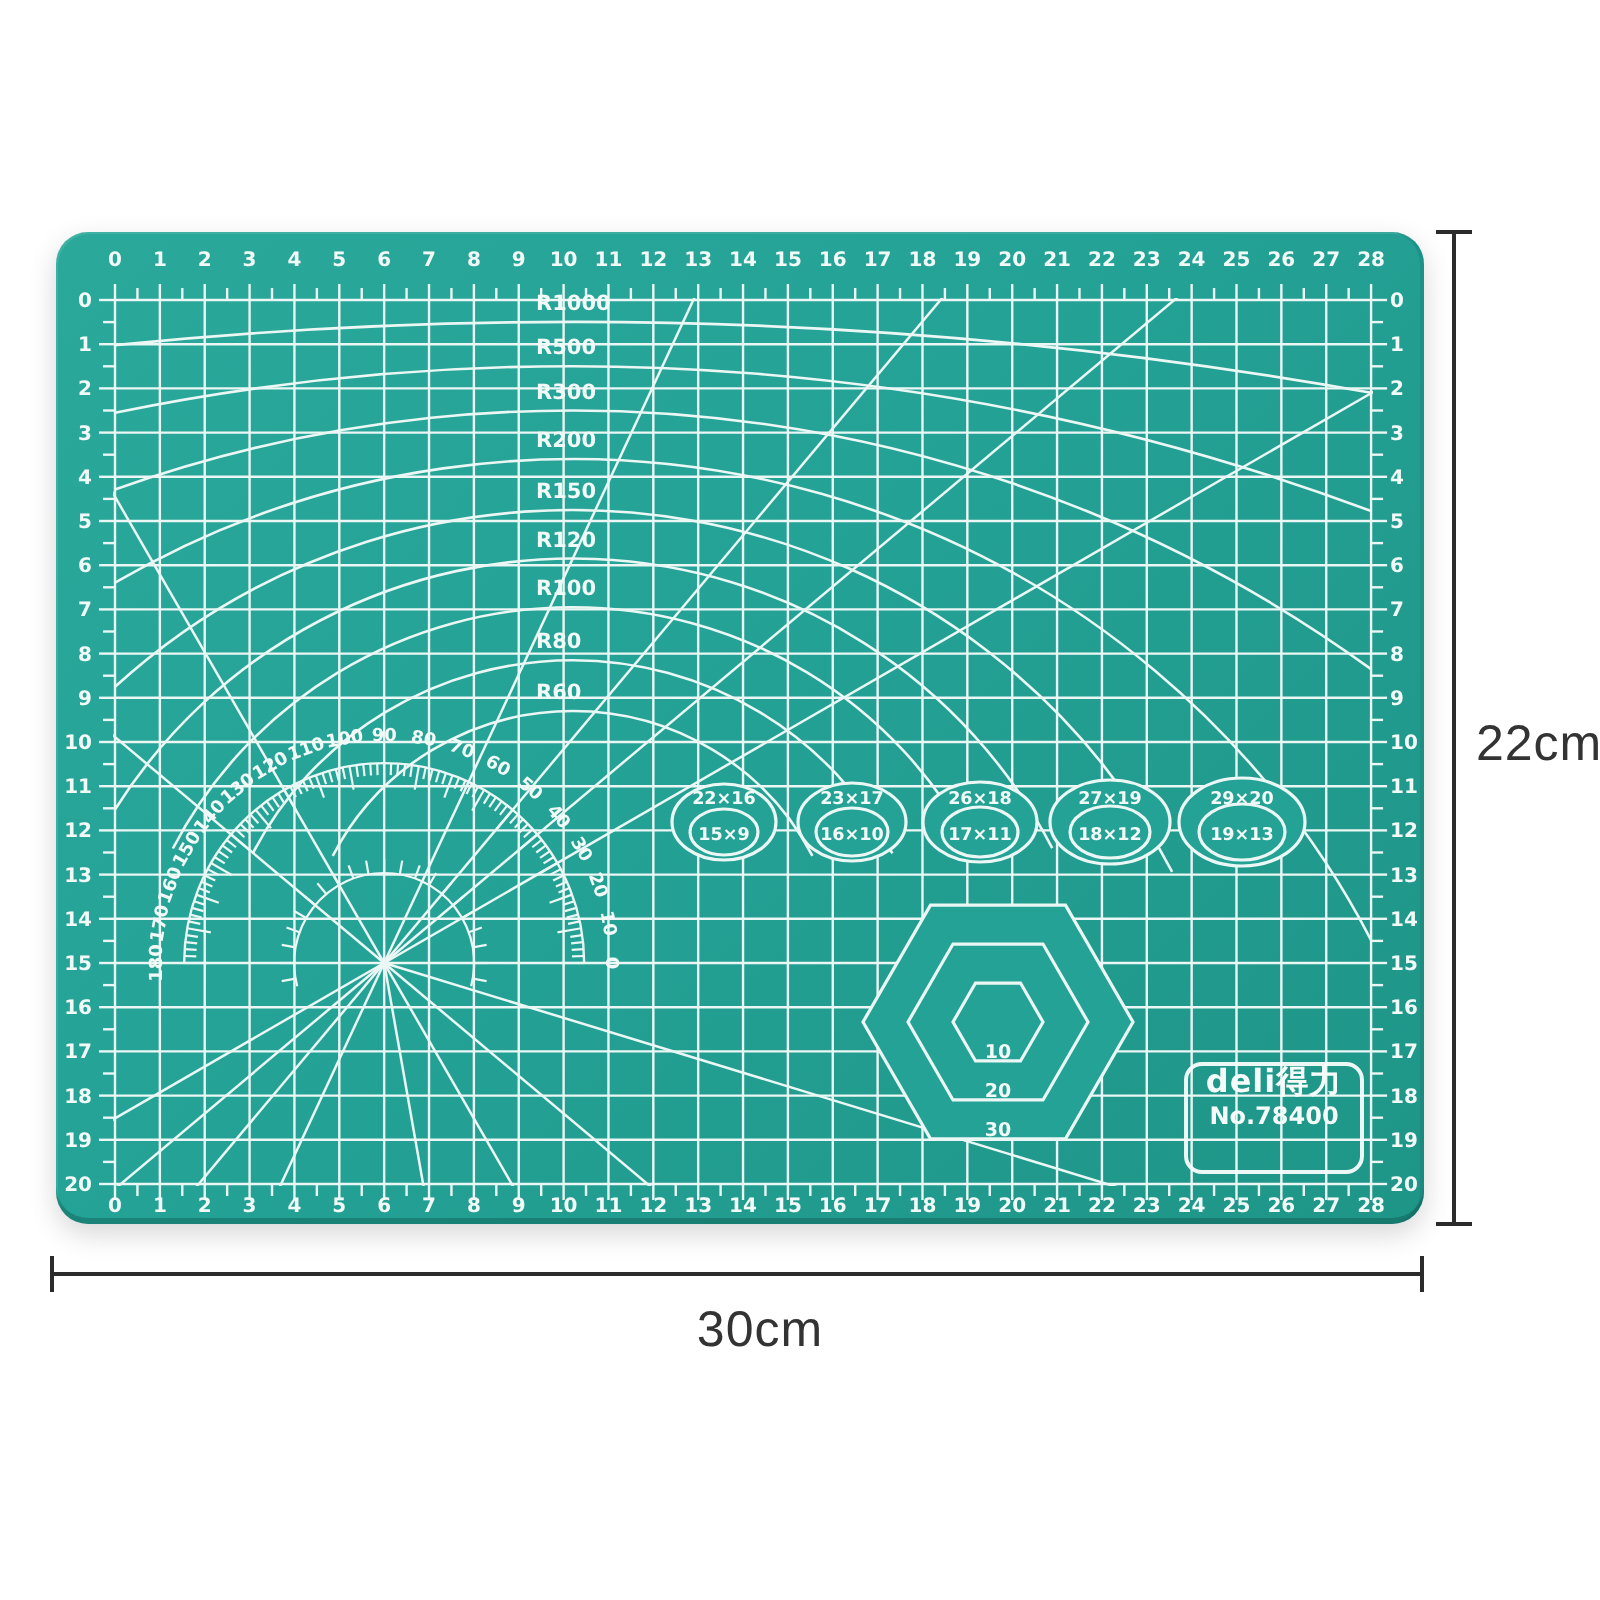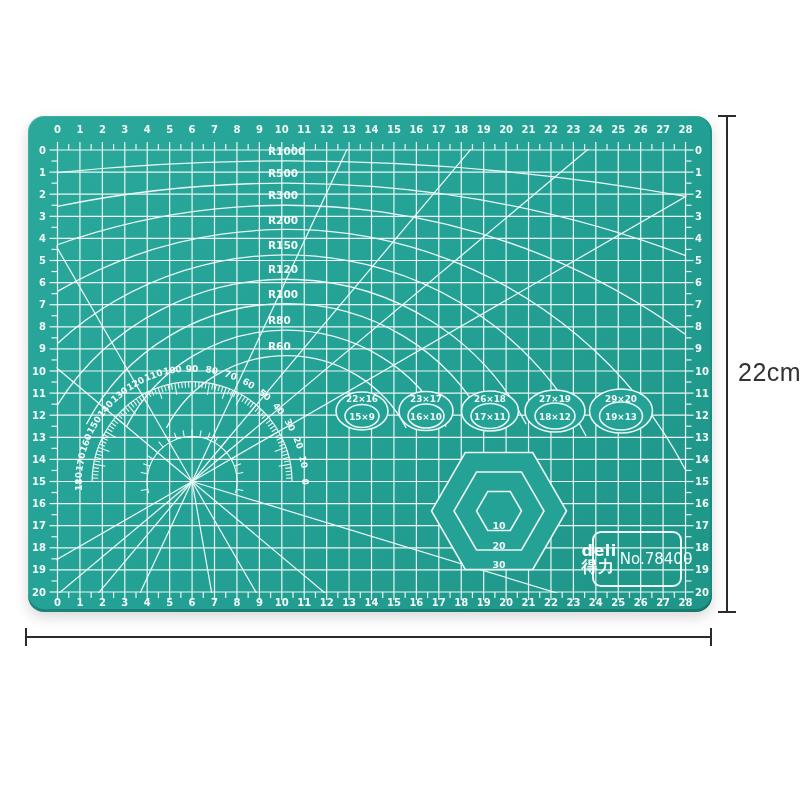--- a/index.html
+++ b/index.html
@@ -4,24 +4,24 @@
 <style>
   html,body{margin:0;padding:0;background:#ffffff;}
   .stage{position:relative;width:800px;height:800px;background:#ffffff;overflow:hidden;
          font-family:"DejaVu Sans", sans-serif;}
   .mat{position:absolute;left:28px;top:116px;width:684px;height:496px;border-radius:16px;
        background:linear-gradient(135deg,#2aa89a 0%,#24a296 45%,#1e9587 100%);
        box-shadow:0 5px 14px rgba(0,0,0,0.16), inset 0 -3px 0 rgba(6,60,54,0.30),
                   inset -2px 0 0 rgba(6,60,54,0.12), inset 1px 1px 0 rgba(255,255,255,0.10);}
   svg.overlay{position:absolute;left:0;top:0;width:800px;height:800px;}
   .deli-box{position:absolute;left:592px;top:531px;width:90px;height:56px;box-sizing:border-box;
-       border:2px solid rgba(248,253,252,0.95);border-radius:9px;display:flex;flex-direction:row;
-       align-items:center;justify-content:center;gap:3px;color:#f4fbf9;}
+       border:2px solid rgba(248,253,252,0.95);border-radius:9px;display:flex;flex-direction:column;
+       align-items:center;gap:3px;color:#f4fbf9;}
   .deli-brand{font-size:16px;font-weight:bold;letter-spacing:0.5px;line-height:1;}
-  .deli-model{font-size:15px;font-weight:normal;line-height:1;}
+  .deli-model{font-size:12px;font-weight:bold;line-height:1;}
   .dim-label{position:absolute;color:#333333;font-family:"Liberation Sans", sans-serif;
        font-size:25px;letter-spacing:0.5px;}
   .dim-label.width{left:0;top:651px;width:760px;text-align:center;}
   .dim-label.height{left:738px;top:358px;}
   text{font-family:"DejaVu Sans", sans-serif;}
 </style>
 </head>
 <body>
 
 <div class="stage">
@@ -603,14 +603,15 @@
         <line x1="718" y1="612" x2="736" y2="612" stroke="#2b2b2b" stroke-width="2"></line>
         <line x1="26" y1="637" x2="711" y2="637" stroke="#2b2b2b" stroke-width="2"></line>
         <line x1="26" y1="628" x2="26" y2="646" stroke="#2b2b2b" stroke-width="2"></line>
         <line x1="711" y1="628" x2="711" y2="646" stroke="#2b2b2b" stroke-width="2"></line>
       </g>
     </svg>
   <div class="deli-box">
     <span class="deli-brand">deli得力</span>
     <span class="deli-model">No.78400</span>
   </div>
+  <div class="dim-label width">30cm</div>
   <div class="dim-label height">22cm</div>
 </div>
 
 </body></html>

